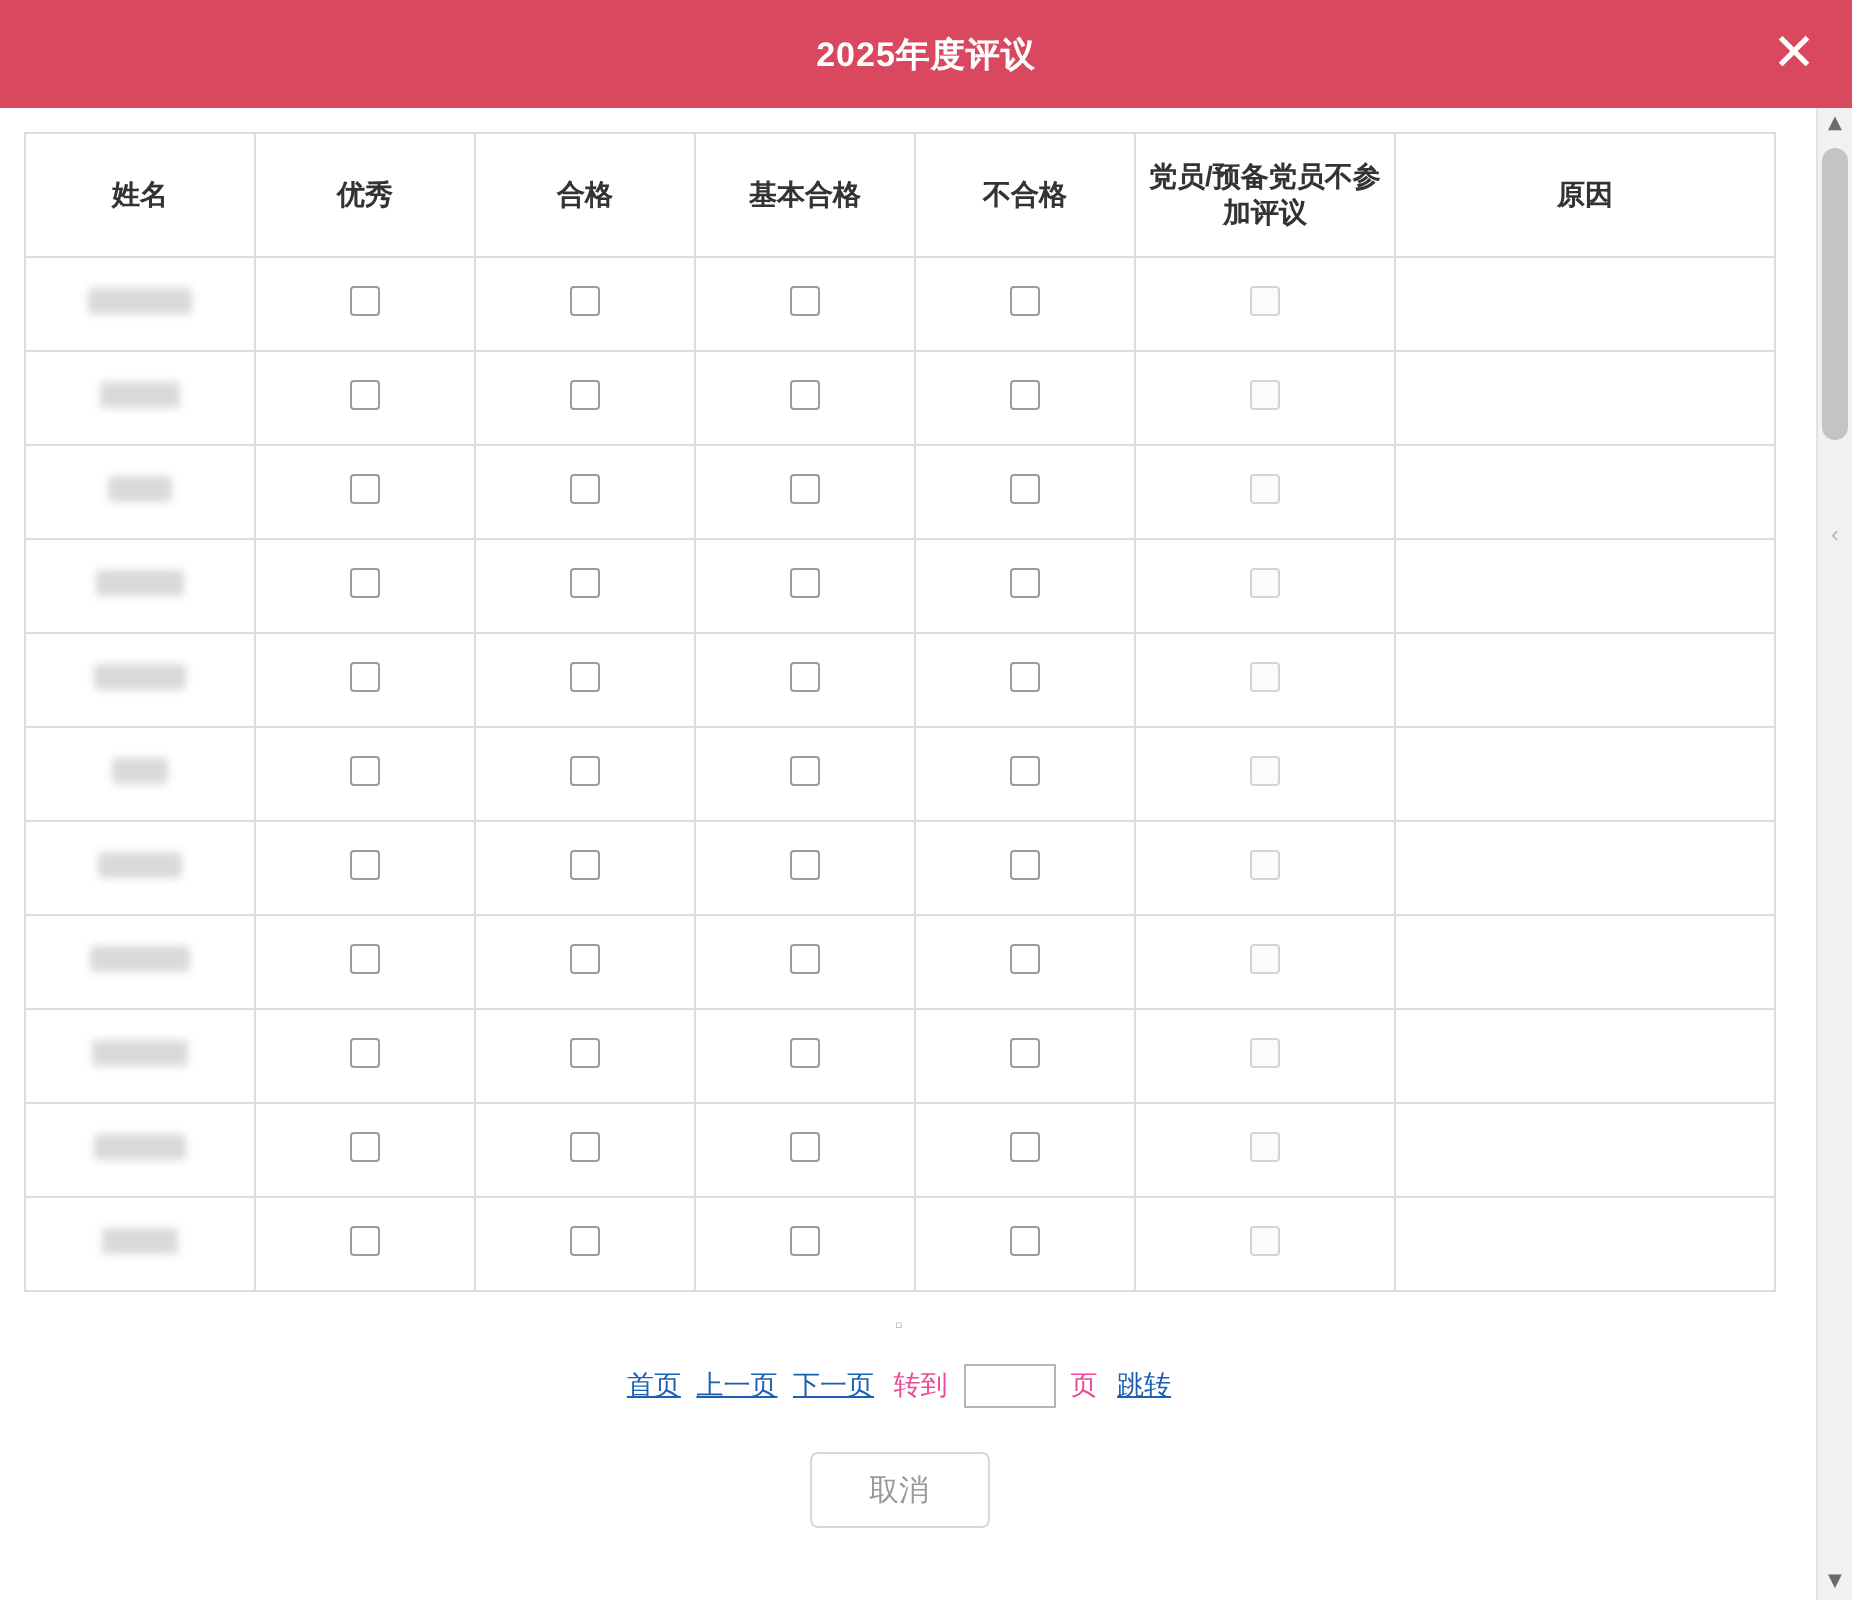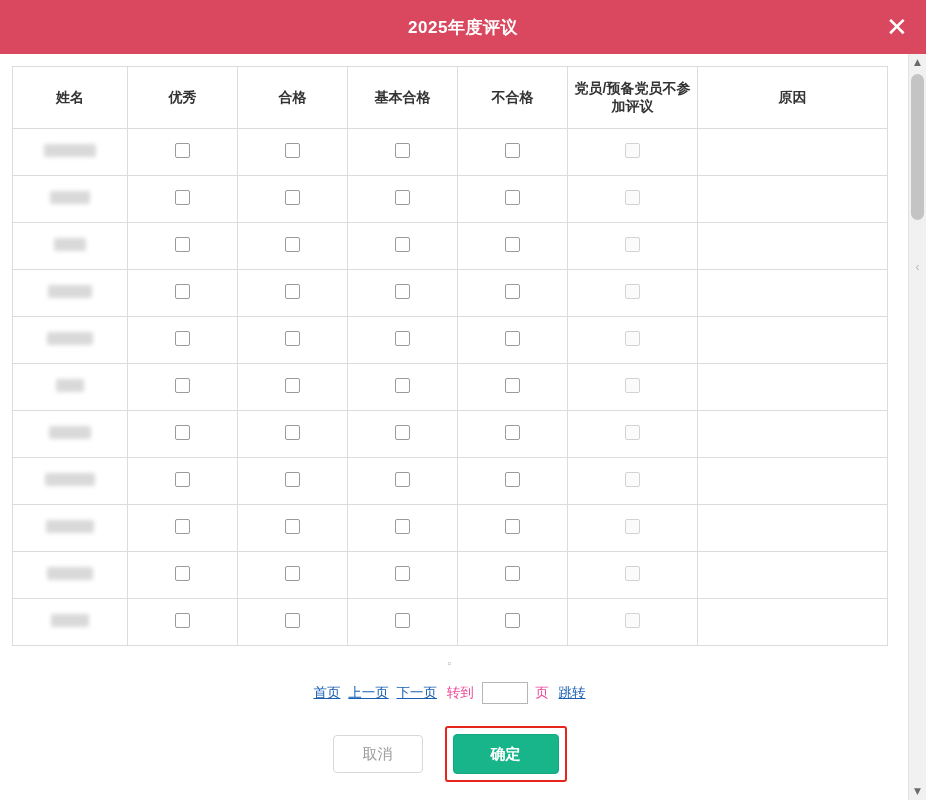--- a/index.html
+++ b/index.html
@@ -378,23 +378,20 @@
         <a>上一页</a>
         <a>下一页</a>
         <span class="label">转到</span>
         <input class="page-input" type="text" value="" style="">
         <span class="label">页</span>
         <a>跳转</a>
       </div>
 
       <div class="footer">
         <button class="btn btn-cancel">取消</button>
-        <span class="btn-ok-wrap">
-          <button class="btn btn-ok">确定</button>
-        </span>
       </div>
 
     </div>
   </div>
 
   <div class="scrollbar">
     <div class="sb-arrow up">▲</div>
     <div class="sb-thumb"></div>
     <div class="sb-mark">‹</div>
     <div class="sb-arrow down">▼</div>

